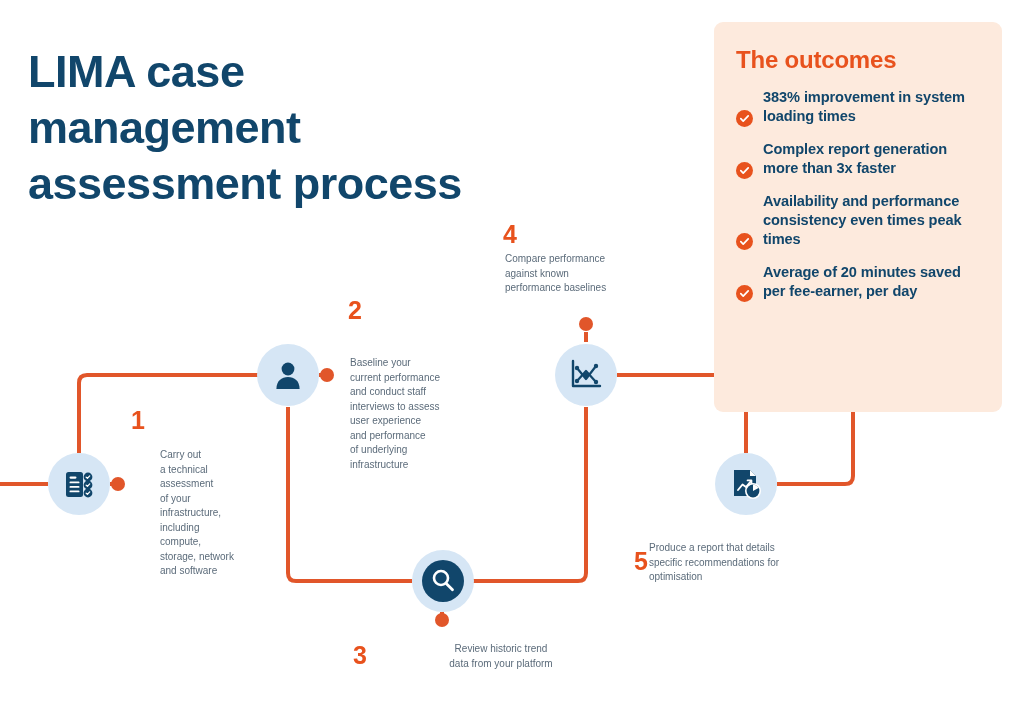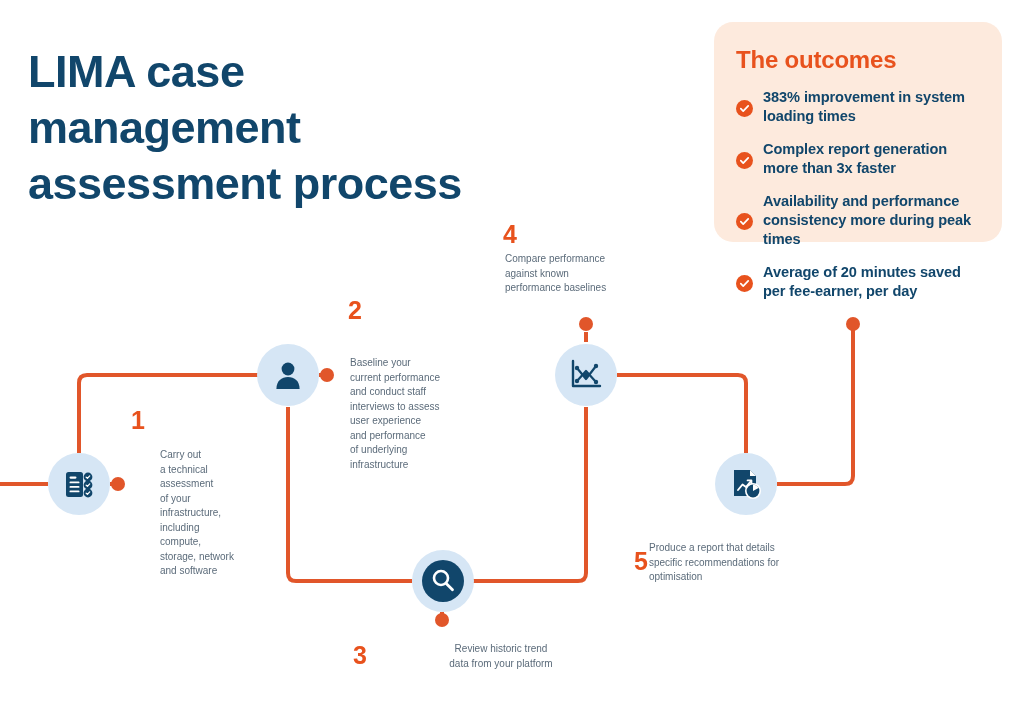--- a/index.html
+++ b/index.html
@@ -32,36 +32,36 @@
     color: #11466b;
     white-space: pre-line;
   }
 
   
   #outcomes-panel {
     position: absolute;
     left: 714px;
     top: 22px;
     width: 288px;
-    height: 220px;
+    height: 390px;
     background: #fdeadd;
-    border-radius: 19px;
+    border-radius: 9px;
     box-sizing: border-box;
     padding: 20px 22px 4px 22px;
   }
   #outcomes-title {
     font-size: 24px;
     font-weight: 700;
     color: #e8521d;
     letter-spacing: -0.2px;
     margin: 4px 0 14px 0;
   }
   .outcome-item {
     display: flex;
-    align-items: center;
+    align-items: flex-end;
     margin-bottom: 13px;
   }
   .outcome-check {
     flex: 0 0 auto;
     width: 17px;
     height: 17px;
     margin-top: 2px;
     margin-right: 10px;
   }
   .outcome-text {
@@ -266,21 +266,21 @@
       <span class="outcome-text">Complex report generation more than 3x faster</span>
     </div>
 
     <div class="outcome-item">
       <span class="outcome-check">
         <svg width="17" height="17" viewBox="0 0 17 17">
           <circle cx="8.5" cy="8.5" r="8.5" fill="#e8521d"></circle>
           <path d="M4.8,8.7 L7.2,11.1 L12.2,5.8" stroke="#ffffff" stroke-width="1.7" fill="none" stroke-linecap="round" stroke-linejoin="round"></path>
         </svg>
       </span>
-      <span class="outcome-text">Availability and performance consistency more during peak times</span>
+      <span class="outcome-text">Availability and performance consistency even times peak times</span>
     </div>
 
     <div class="outcome-item">
       <span class="outcome-check">
         <svg width="17" height="17" viewBox="0 0 17 17">
           <circle cx="8.5" cy="8.5" r="8.5" fill="#e8521d"></circle>
           <path d="M4.8,8.7 L7.2,11.1 L12.2,5.8" stroke="#ffffff" stroke-width="1.7" fill="none" stroke-linecap="round" stroke-linejoin="round"></path>
         </svg>
       </span>
       <span class="outcome-text">Average of 20 minutes saved per fee-earner, per day</span>

